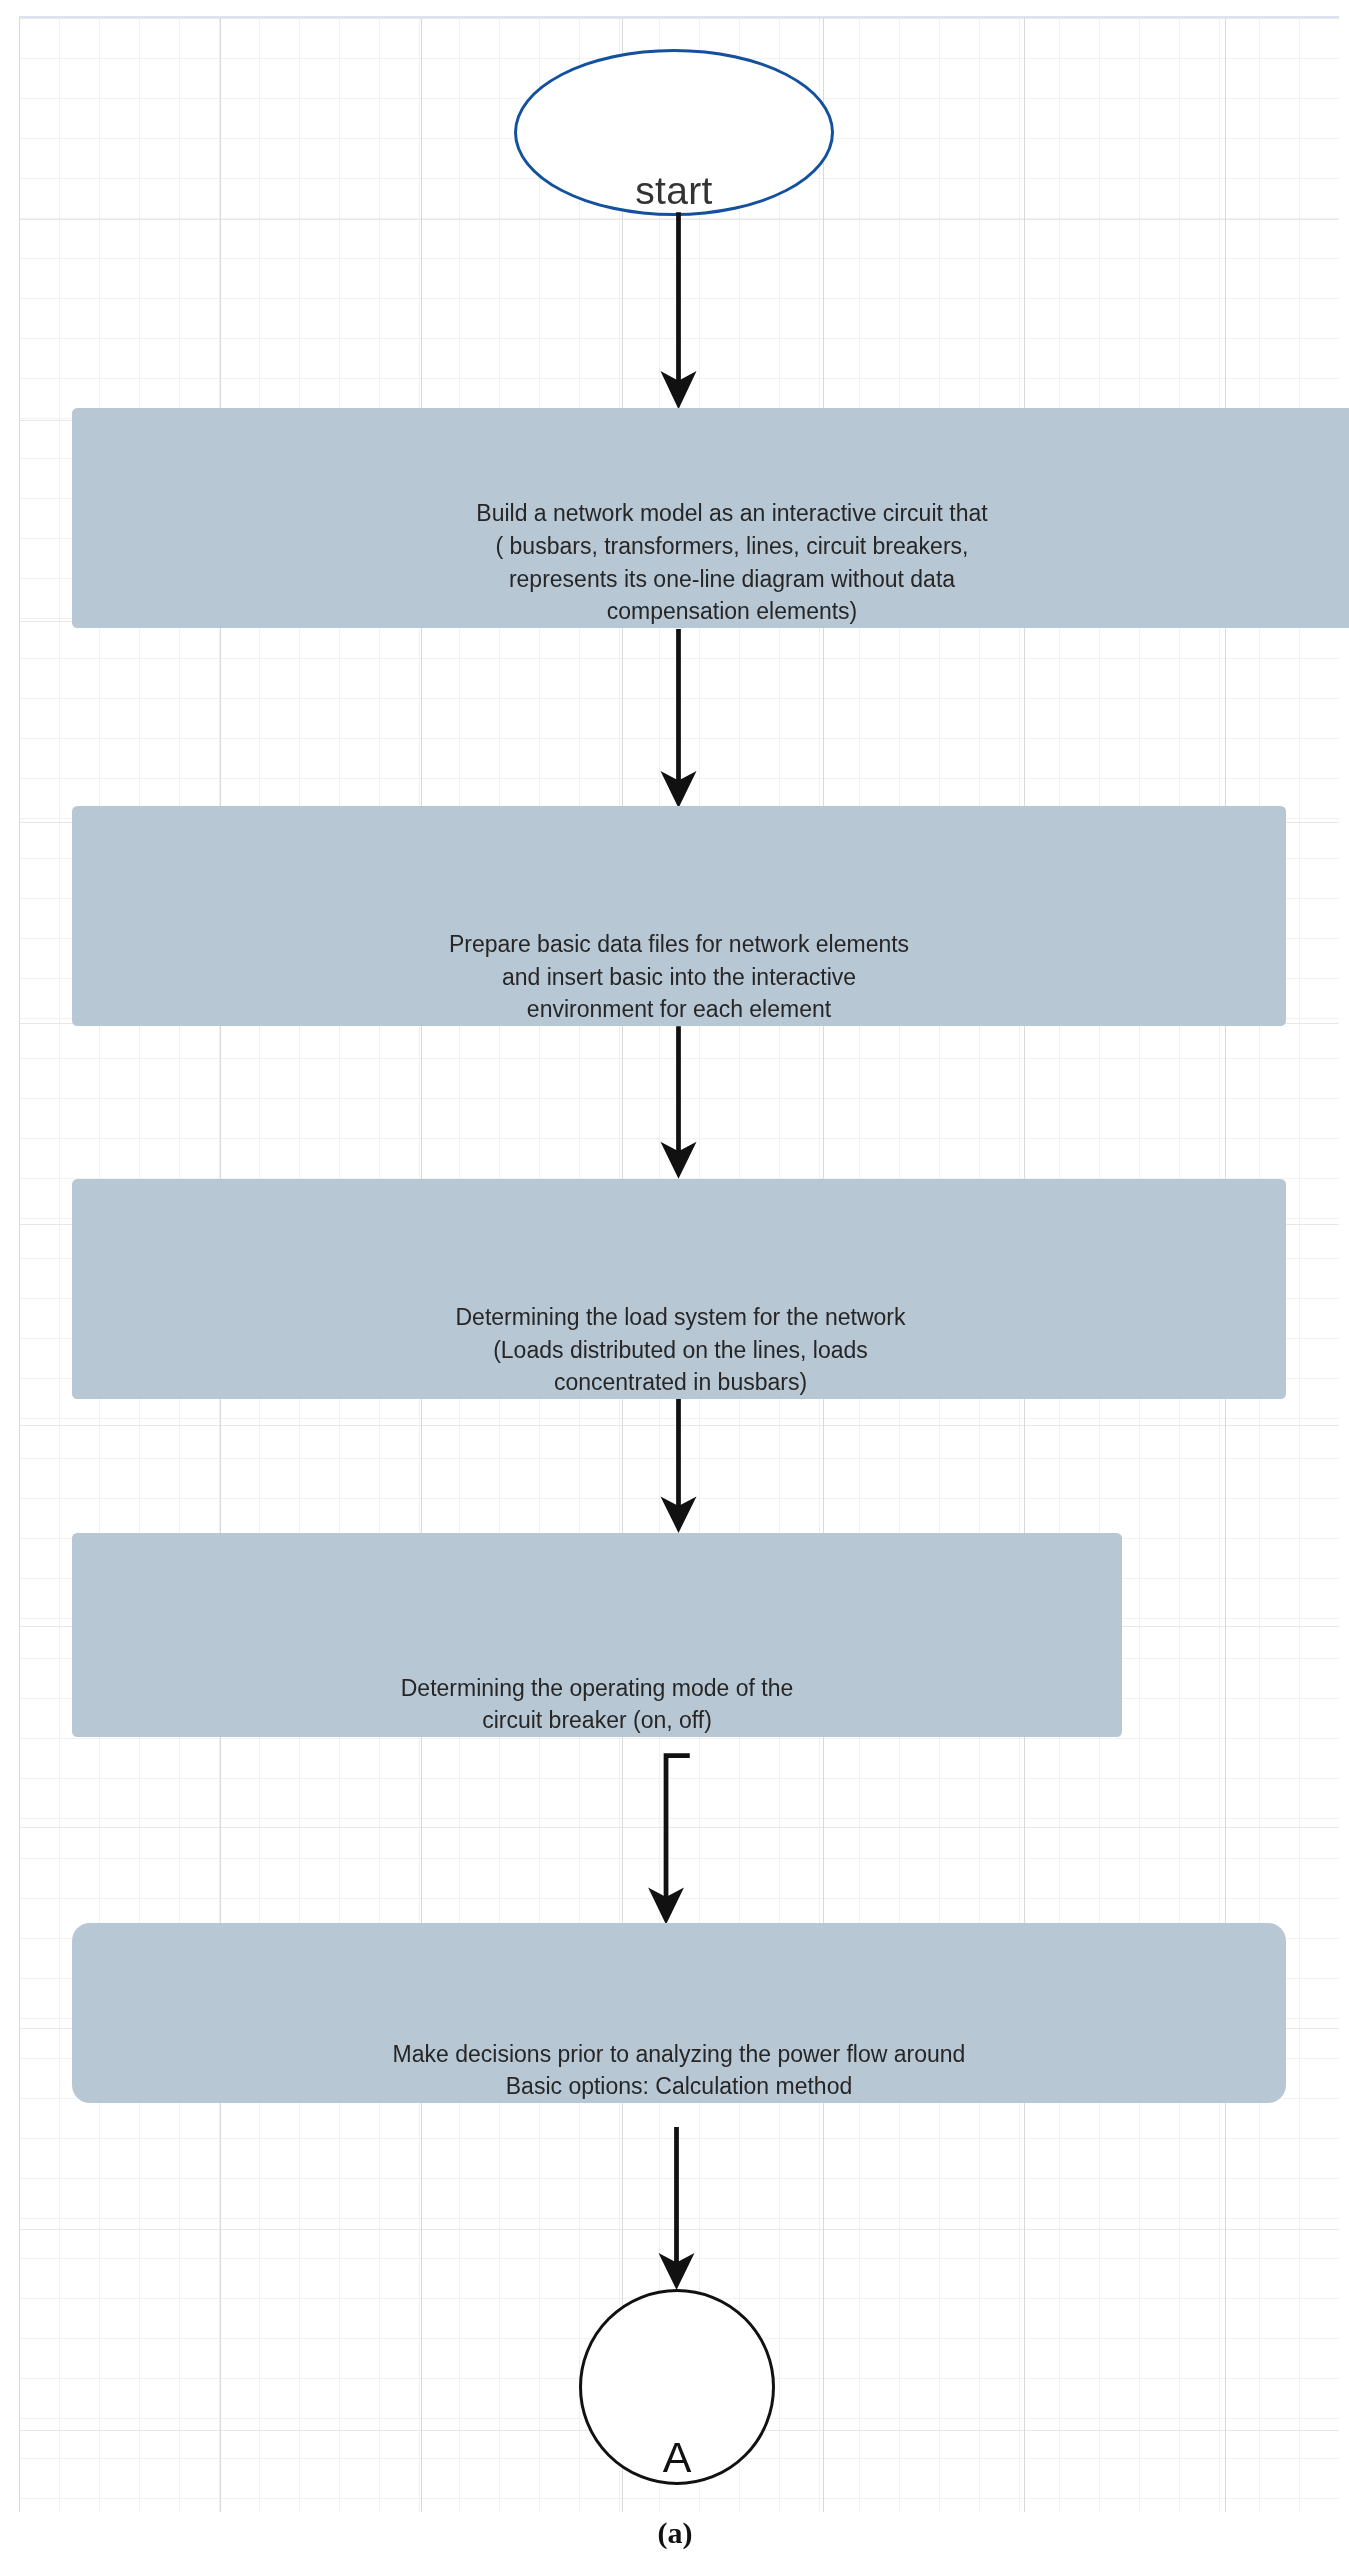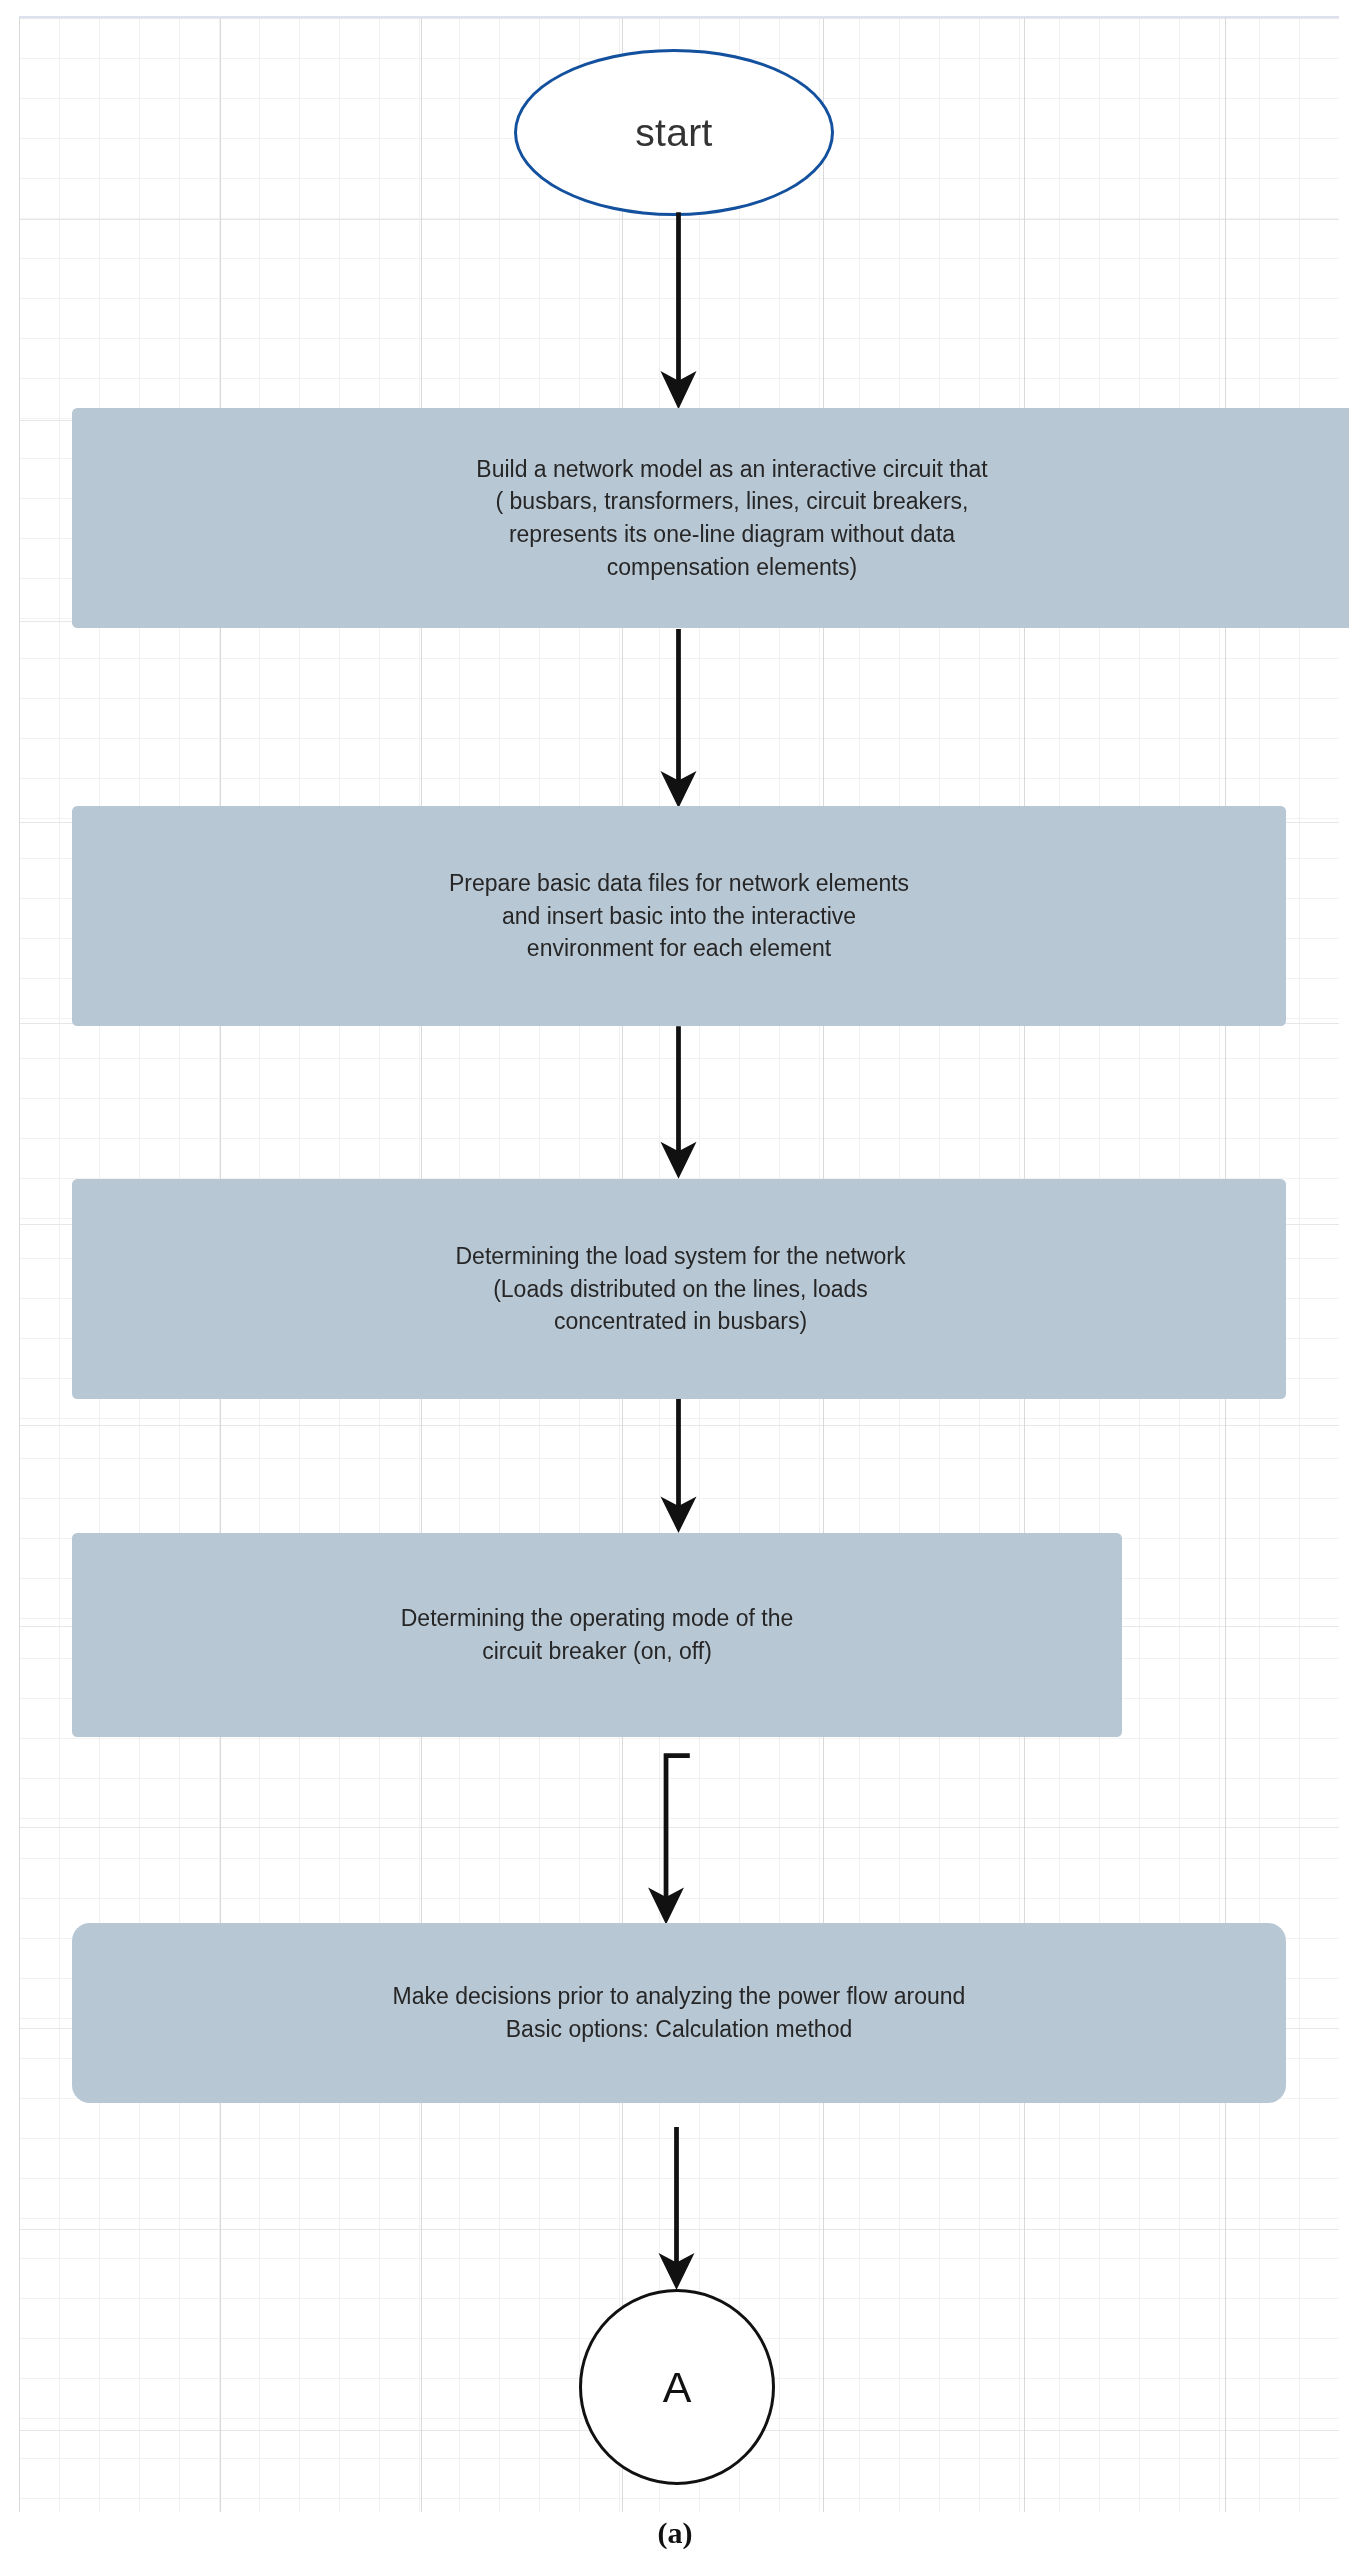--- a/index.html
+++ b/index.html
@@ -46,21 +46,21 @@
     width: 1320px;
     height: 1.6px;
     background: #dde2ee;
   }
 
   
   .node {
     position: absolute;
     box-sizing: border-box;
     display: flex;
-    align-items: center;
+    align-items: flex-end;
     justify-content: center;
     text-align: center;
     color: #2b2b2b;
   }
 
   .terminator-start {
     border: 3.7px solid #13519e;
     border-radius: 50%;
     background: #ffffff;
     font-size: 39px;

